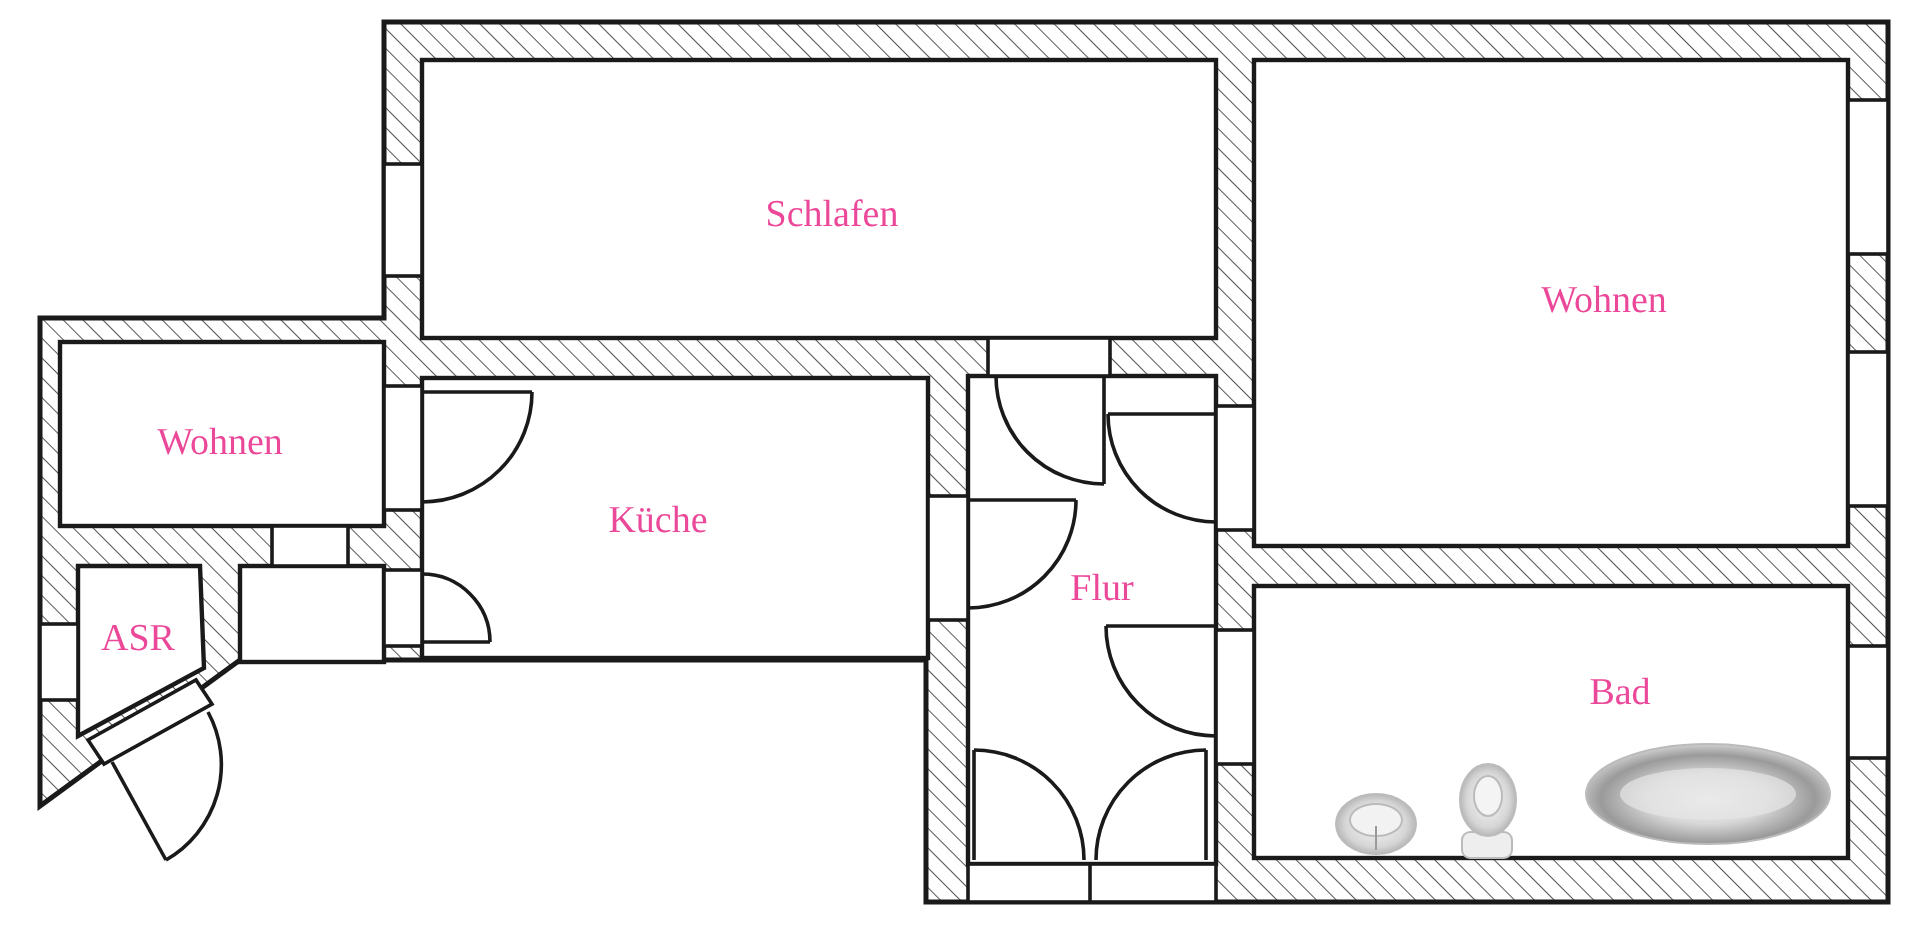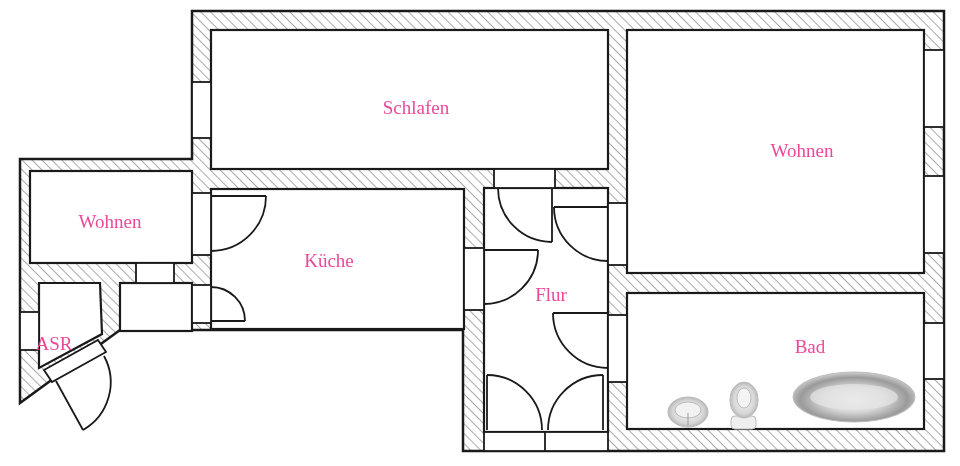--- a/index.html
+++ b/index.html
@@ -147,14 +147,14 @@
       <ellipse cx="854" cy="397" rx="44" ry="13" fill="#e6e6e6" stroke="none" opacity="0.7"></ellipse>
     </g>
   </g>
 </svg>
 
 <div class="room-label" style="left:416px; top:108px;">Schlafen</div>
 <div class="room-label" style="left:802px; top:151px;">Wohnen</div>
 <div class="room-label" style="left:110px; top:222px;">Wohnen</div>
 <div class="room-label" style="left:329px; top:261px;">Küche</div>
 <div class="room-label" style="left:551px; top:295px;text-align:right;">Flur</div>
-<div class="room-label" style="left:54px; top:320px;margin-top:24px;">ASR</div>
+<div class="room-label" style="left:69px; top:320px;">ASR</div>
 <div class="room-label" style="left:810px; top:347px;">Bad</div>
 
 </body></html>

